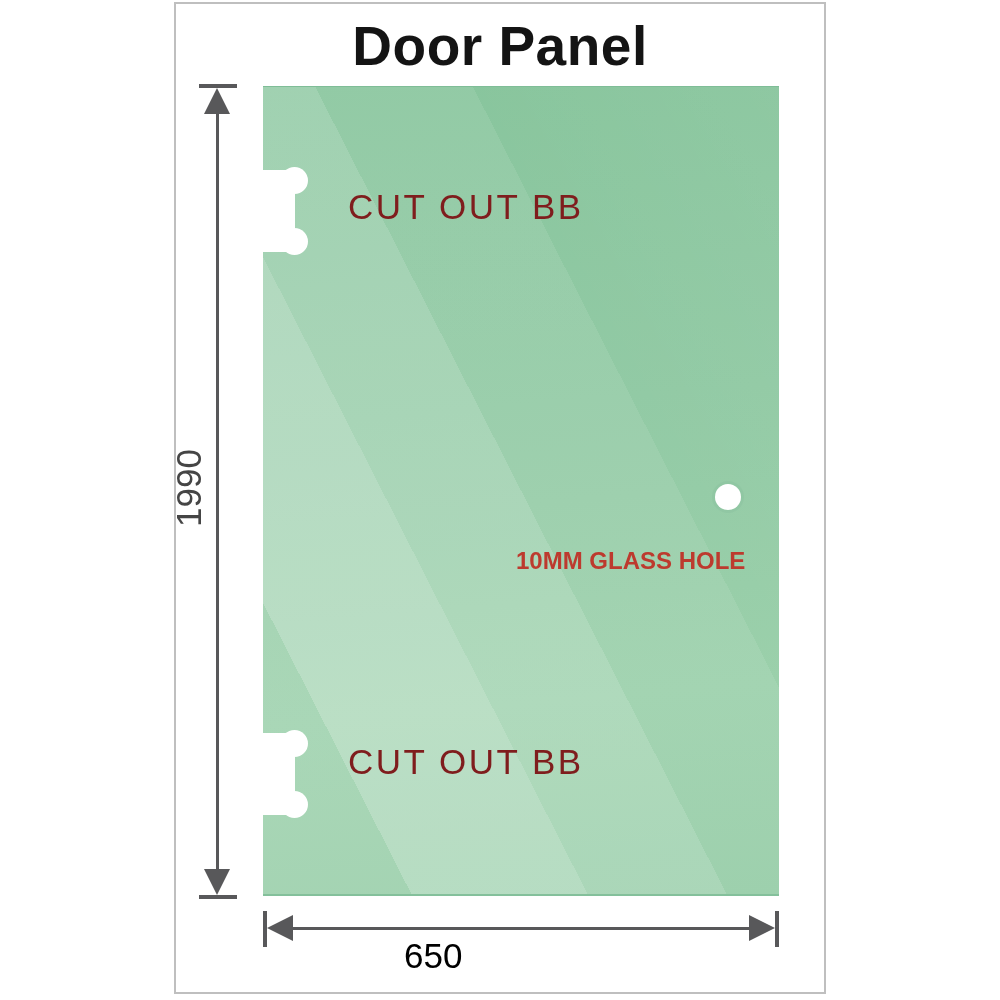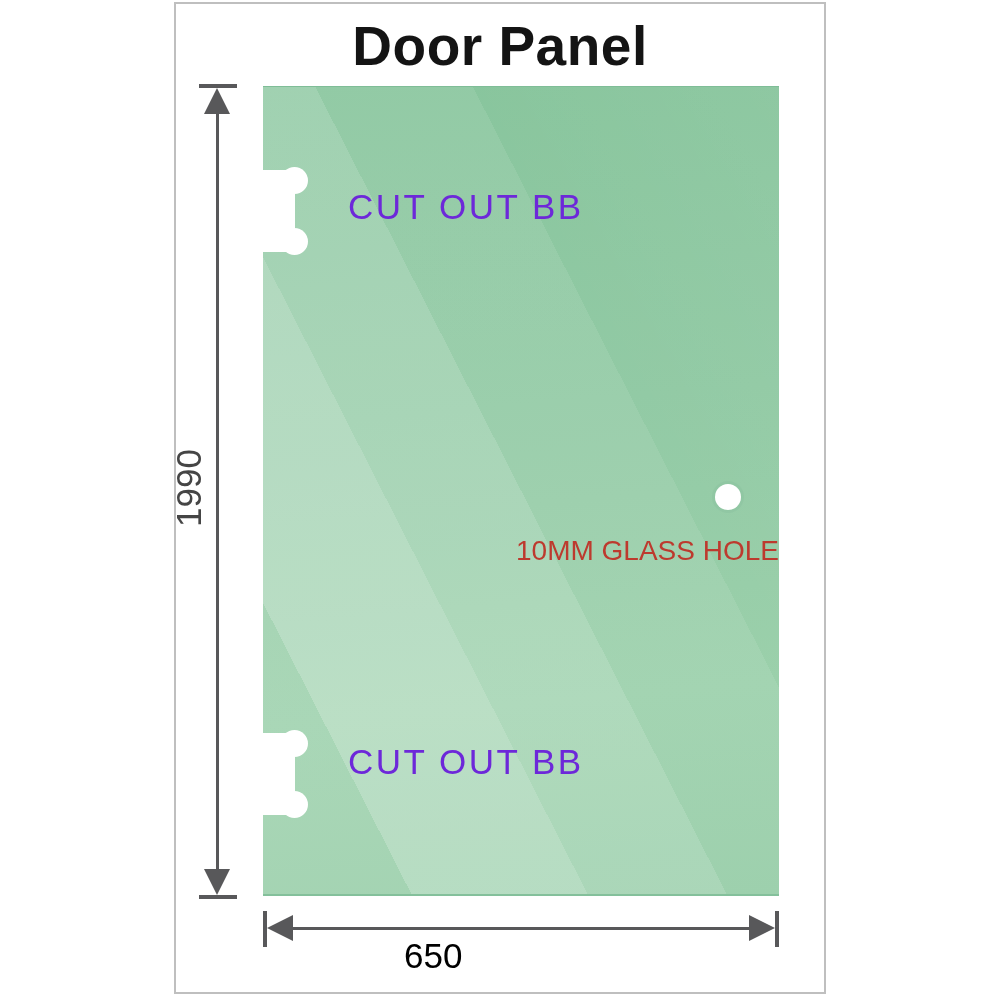--- a/index.html
+++ b/index.html
@@ -75,45 +75,45 @@
   .cutout::before { top: -3px; }
   .cutout::after  { bottom: -3px; }
   #cutout-top    { top: 170px; }
   #cutout-bottom { top: 733px; }
 
   .cutout-label {
     position: absolute;
     left: 348px;
     font-size: 35px;
     line-height: 1;
-    color: #6d28d9;
+    color: #7f1d1d;
     letter-spacing: 2.5px;
     white-space: nowrap;
   }
   #cutout-label-top    { top: 189px; }
   #cutout-label-bottom { top: 744px; }
 
   
   .glass-hole {
     position: absolute;
     left: 715px;
     top: 484px;
     width: 26px;
     height: 26px;
     border-radius: 50%;
     background: #ffffff;
     box-shadow: 0 0 0 3px rgba(140,195,160,0.55);
   }
   .glass-hole-label {
     position: absolute;
     left: 516px;
-    top: 536px;
-    font-size: 28px;
+    top: 548px;
+    font-size: 24px;
     line-height: 1.1;
-    font-weight: normal;
+    font-weight: bold;
     color: #bd3a2e;
     white-space: nowrap;
   }
 
   
   .dim-line, .dim-cap {
     position: absolute;
     background: #58585a;
   }
   .arrow {

